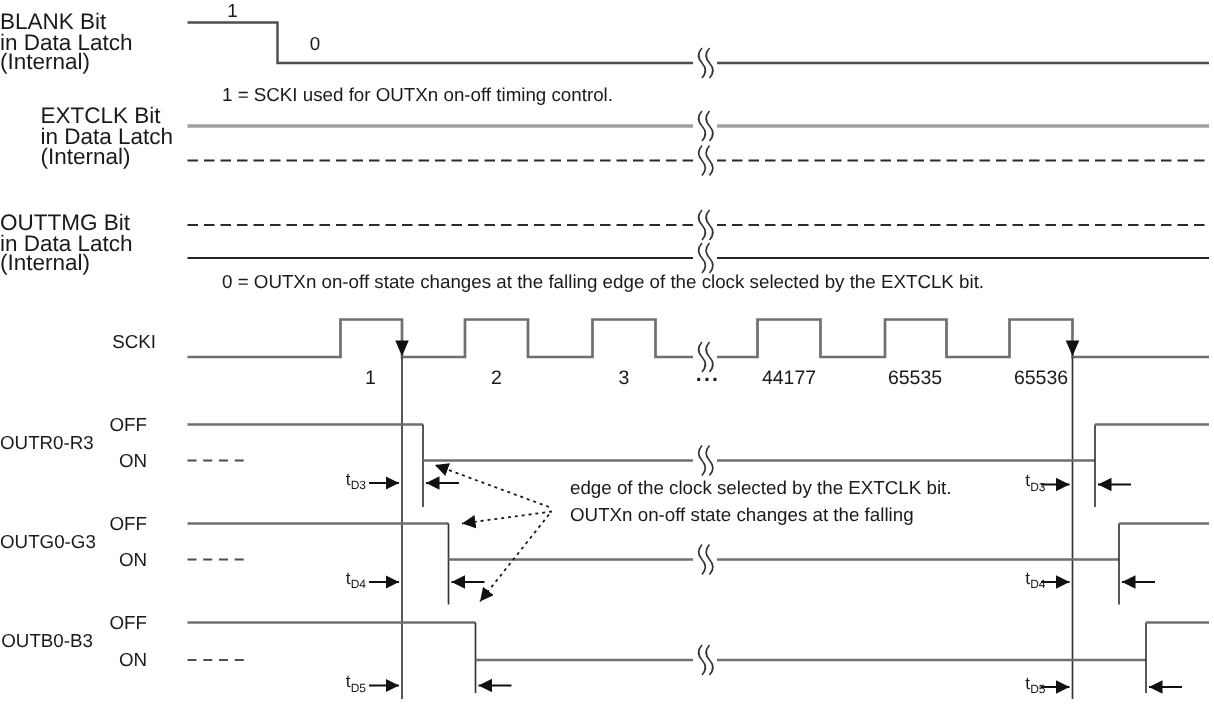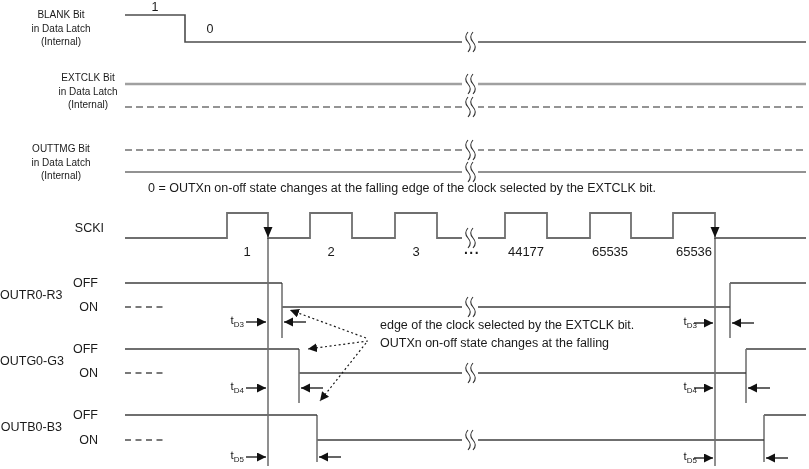--- a/index.html
+++ b/index.html
@@ -4,21 +4,21 @@
 <style>
   html,body{margin:0;padding:0;background:#fff;}
   .stage{
     position:relative;width:809px;height:469px;background:#ffffff;overflow:hidden;
     font-family:"Liberation Sans",sans-serif;color:#1a1a1a;
   }
   .stage svg{position:absolute;left:0;top:0;}
   .txt{position:absolute;font-size:12.5px;white-space:nowrap;}
   .ctr{text-align:center;}
   .rt{text-align:right;}
-  .lbl{position:absolute;font-size:10px;line-height:13.5px;text-align:center;}
+  .lbl{position:absolute;font-size:15px;line-height:13.5px;text-align:left;}
   .cyc{position:absolute;font-size:13px;width:56px;text-align:center;white-space:nowrap;}
   .dots{font-size:14px;font-weight:bold;letter-spacing:1.5px;}
   .tlab{position:absolute;font-size:11.5px;width:44px;text-align:right;white-space:nowrap;}
   .tlab sub{font-size:8px;}
   
   .w-light{stroke:#a0a0a0;stroke-width:2.4;fill:none;}
   .w-mid{stroke:#6f6f6f;stroke-width:1.8;fill:none;}
   .w-dark{stroke:#4d4d4d;stroke-width:1.6;fill:none;}
   .w-thindark{stroke:#262626;stroke-width:1.2;fill:none;}
   .thin{stroke:#333333;stroke-width:1.1;fill:none;}
@@ -122,20 +122,21 @@
   </div>
   <div class="lbl" style="left:0;top:142px;width:122px;">
     <div>OUTTMG Bit</div>
     <div>in Data Latch</div>
     <div>(Internal)</div>
   </div>
 
   <div class="txt ctr" style="left:147px;top:0;width:16px;">1</div>
   <div class="txt ctr" style="left:202px;top:22px;width:16px;">0</div>
 
+  <div class="txt" style="left:148px;top:56px;">1 = SCKI used for OUTXn on-off timing control.</div>
   <div class="txt" style="left:148px;top:181px;">0 = OUTXn on-off state changes at the falling edge of the clock selected by the EXTCLK bit.</div>
 
   <div class="txt rt" style="left:0;top:221px;width:104px;">SCKI</div>
   <div class="cyc" style="left:219px;top:244px;">1</div>
   <div class="cyc" style="left:303px;top:244px;">2</div>
   <div class="cyc" style="left:388px;top:244px;">3</div>
   <div class="cyc dots" style="left:444px;top:241px;">...</div>
   <div class="cyc" style="left:498px;top:244px;">44177</div>
   <div class="cyc" style="left:582px;top:244px;">65535</div>
   <div class="cyc" style="left:666px;top:244px;">65536</div>

